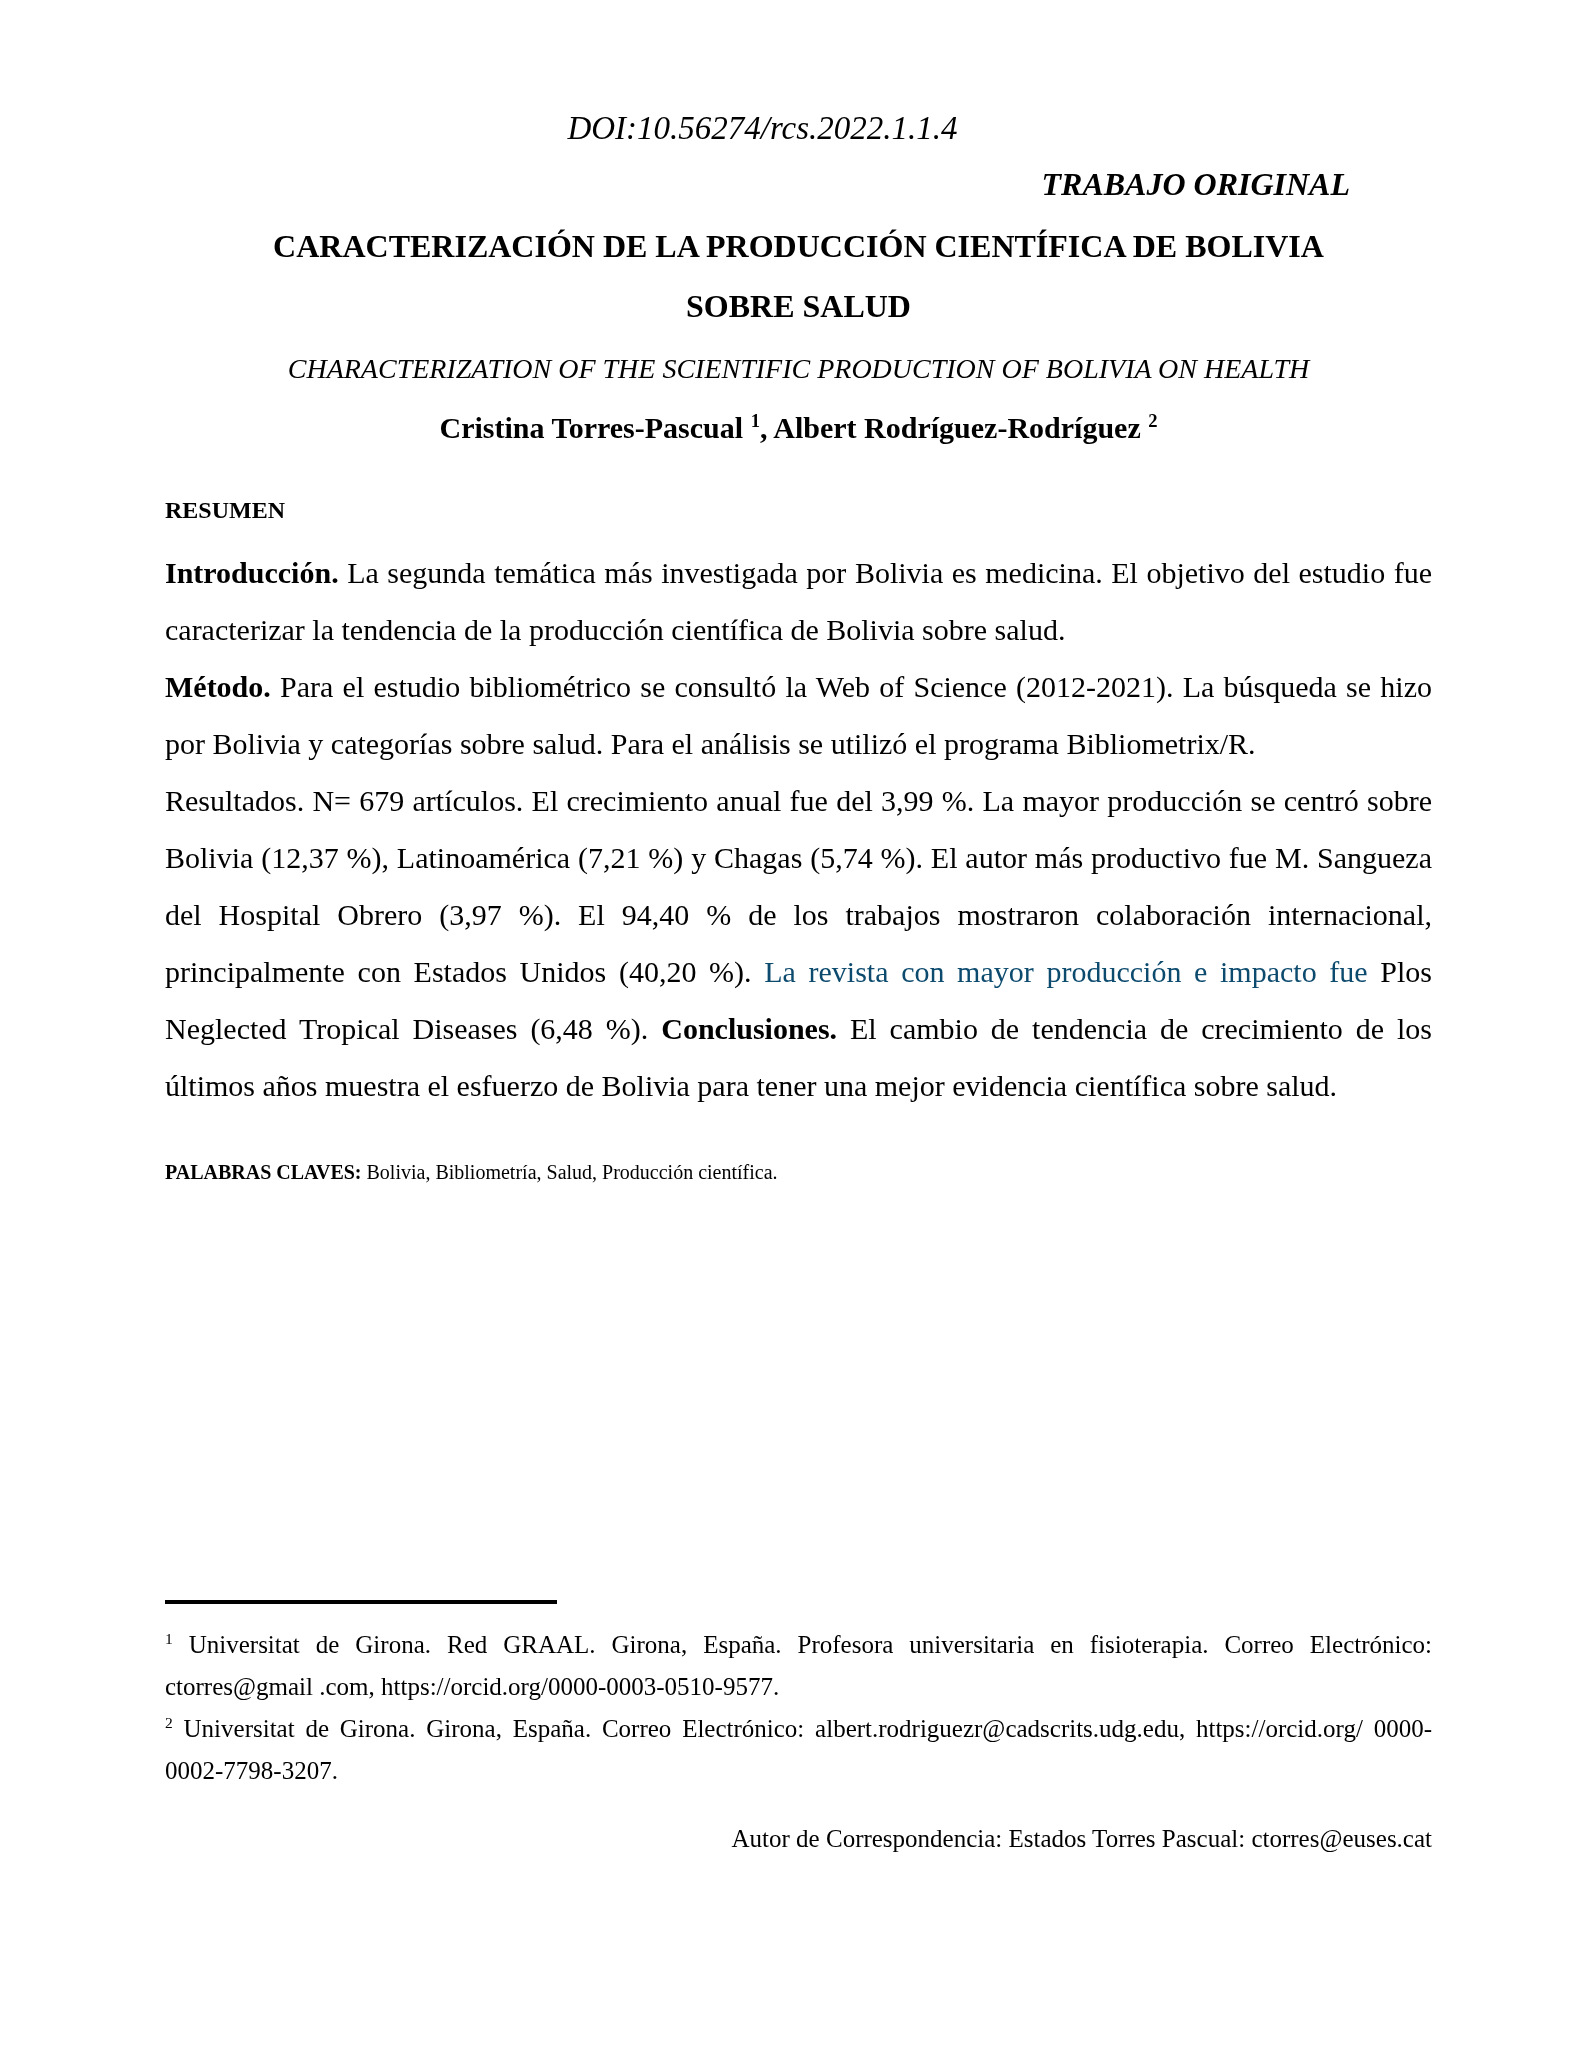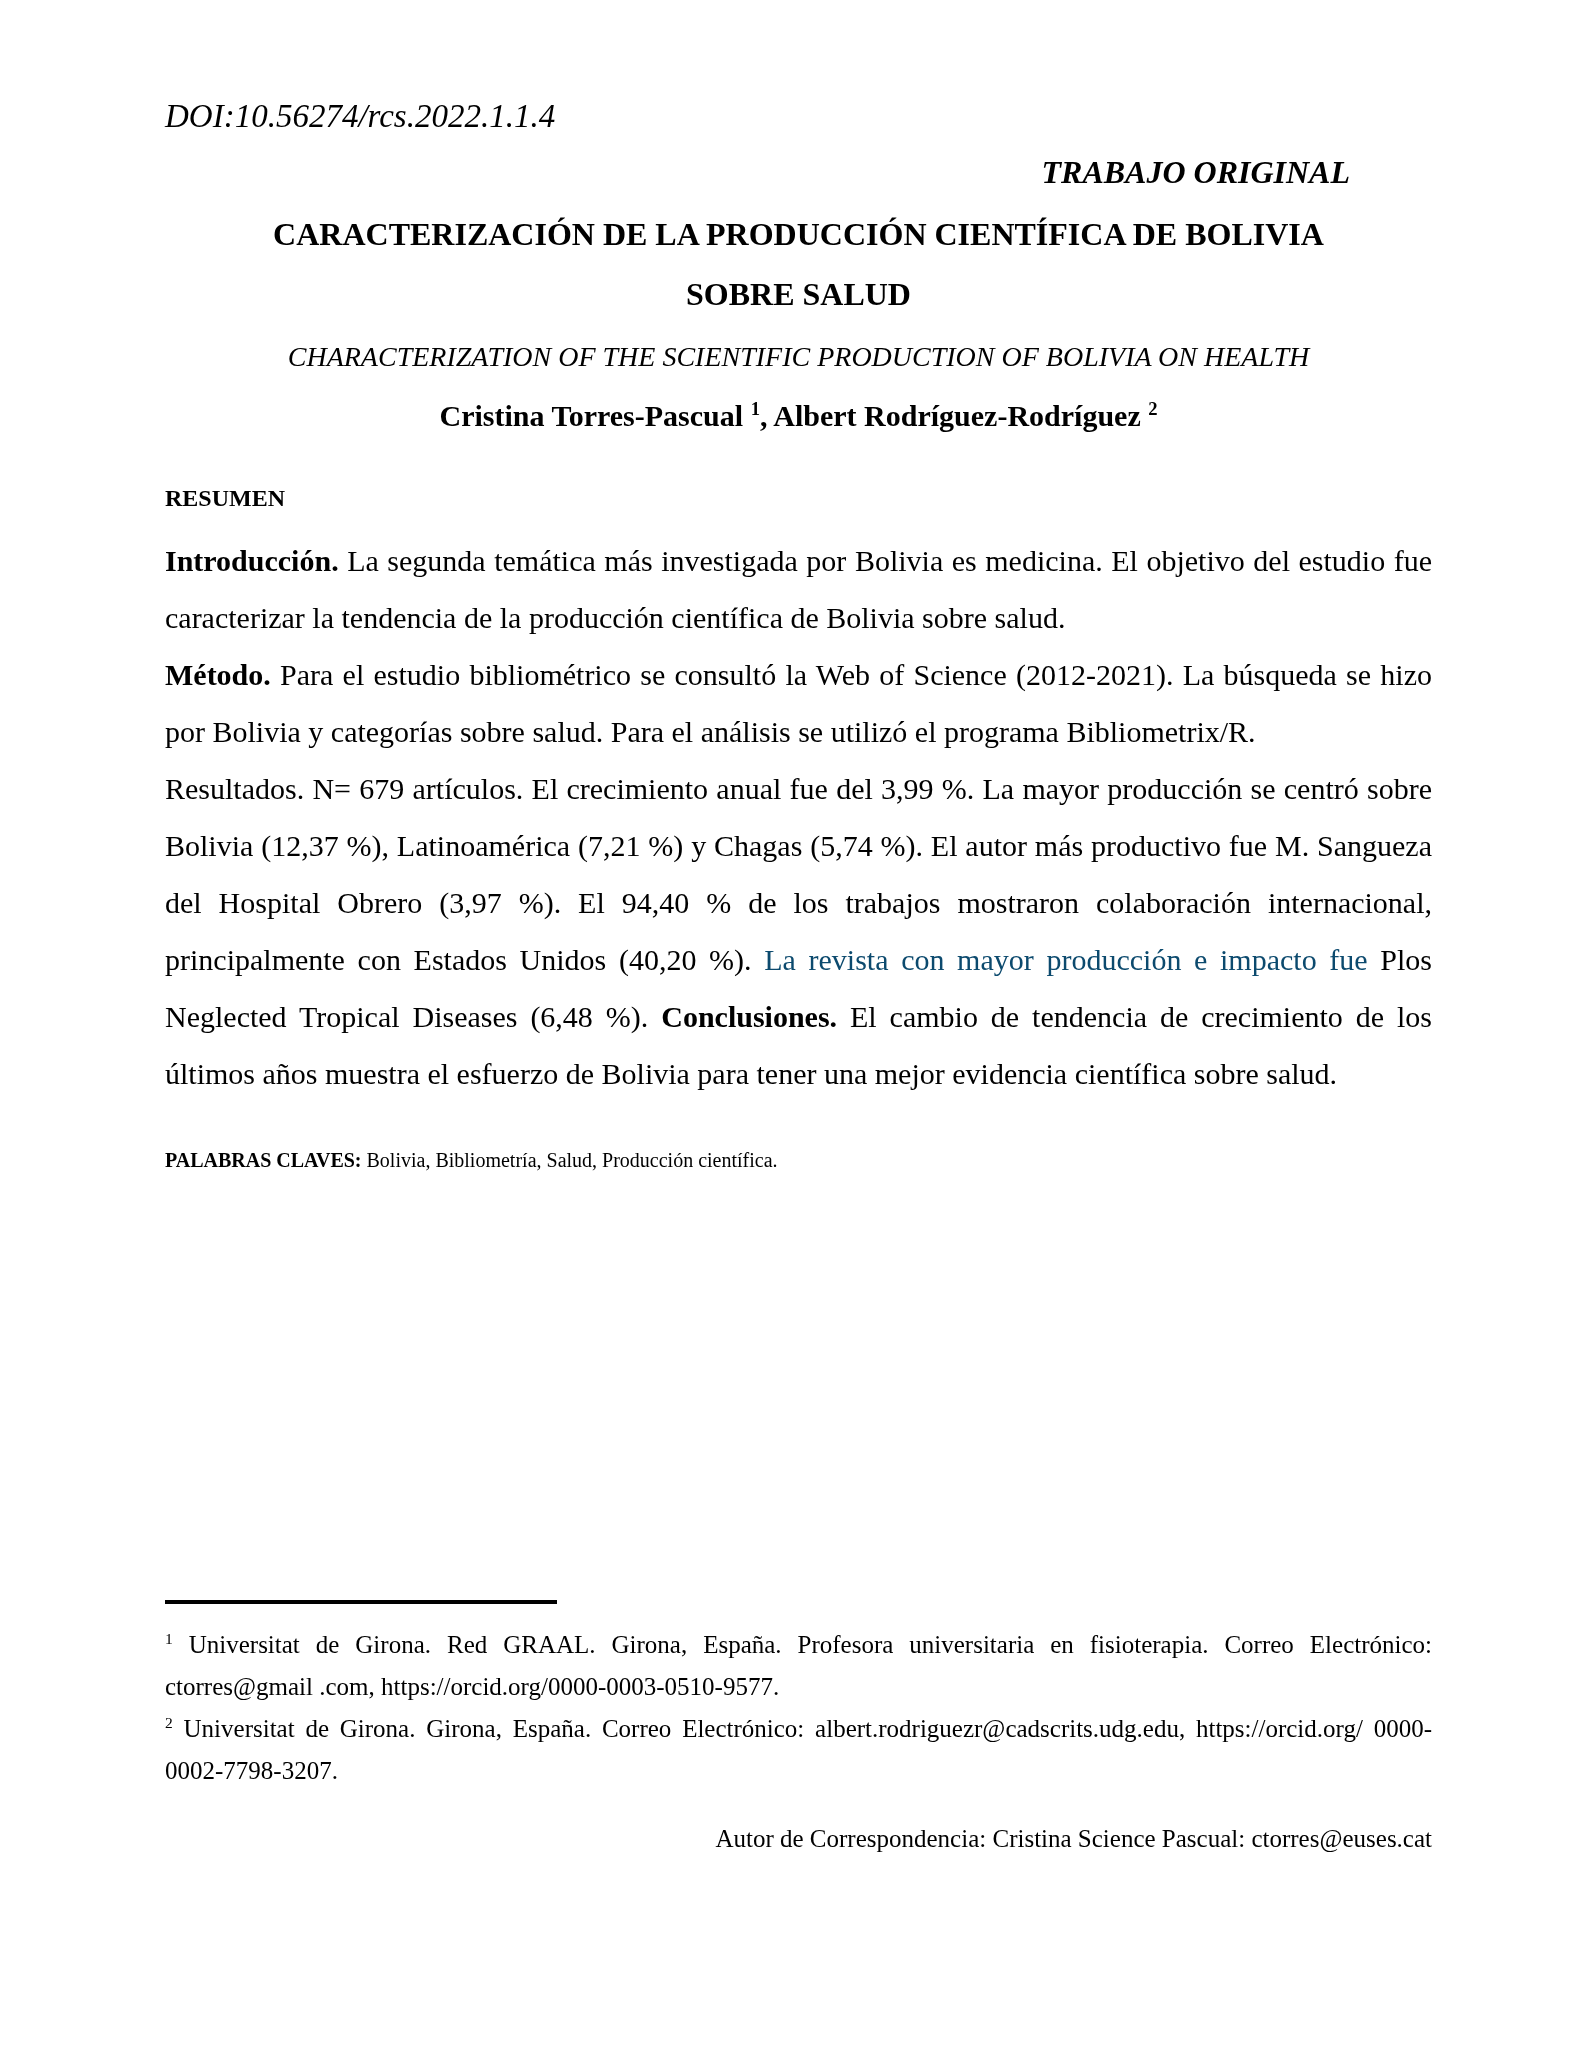--- a/index.html
+++ b/index.html
@@ -15,22 +15,23 @@
   .page {
     position: absolute;
     inset: 0;
     padding: 96px 146px 0 165px;
     box-sizing: border-box;
   }
   .doi-line {
     font-style: italic;
     font-size: 33px;
     line-height: 40px;
-    text-align: left;
+    text-align: center;
     padding-right: 72px;
+    margin-top: 12px;
   }
   .article-type {
     font-style: italic;
     font-weight: bold;
     font-size: 32px;
     line-height: 40px;
     text-align: right;
     padding-right: 82px;
     margin-top: 16px;
   }
@@ -141,16 +142,16 @@
     <p><span class="seg-b">Método.</span><span class="seg-n"> Para el estudio bibliométrico se consultó la Web of Science (2012-2021). La búsqueda se hizo por Bolivia y categorías sobre salud. Para el análisis se utilizó el programa Bibliometrix/R.</span></p>
     <p><span class="seg-n">Resultados. N= 679 artículos. El crecimiento anual fue del 3,99 %. La mayor producción se centró sobre Bolivia (12,37 %), Latinoamérica (7,21 %) y Chagas (5,74 %). El autor más productivo fue M. Sangueza del Hospital Obrero (3,97 %). El 94,40 % de los trabajos mostraron colaboración internacional, principalmente con Estados Unidos (40,20 %). </span><span class="seg-g">La revista con mayor producción e impacto fue </span><span class="seg-n">Plos Neglected Tropical Diseases (6,48 %). </span><span class="seg-b">Conclusiones.</span><span class="seg-n"> El cambio de tendencia de crecimiento de los últimos años muestra el esfuerzo de Bolivia para tener una mejor evidencia científica sobre salud.</span></p>
   </div>
 
   <div class="keywords"><span class="seg-b">PALABRAS CLAVES:</span><span class="seg-n"> Bolivia, Bibliometría, Salud, Producción científica.</span></div>
 
   <div class="footnote-section">
     <hr class="footnote-rule">
     <div class="footnote footnote-1"><sup class="seg-sup">1</sup><span class="seg-n"> Universitat de Girona. Red GRAAL. Girona, España. Profesora universitaria en fisioterapia. Correo Electrónico: ctorres@gmail .com, https://orcid.org/0000-0003-0510-9577.</span></div>
     <div class="footnote footnote-2"><sup class="seg-sup">2</sup><span class="seg-n"> Universitat de Girona. Girona, España. Correo Electrónico: albert.rodriguezr@cadscrits.udg.edu, https://orcid.org/ 0000-0002-7798-3207.</span></div>
-    <div class="correspondence">Autor de Correspondencia: Cristina Science Pascual: ctorres@euses.cat</div>
+    <div class="correspondence">Autor de Correspondencia: Estados Torres Pascual: ctorres@euses.cat</div>
   </div>
 
 </div>
 
 </body></html>

